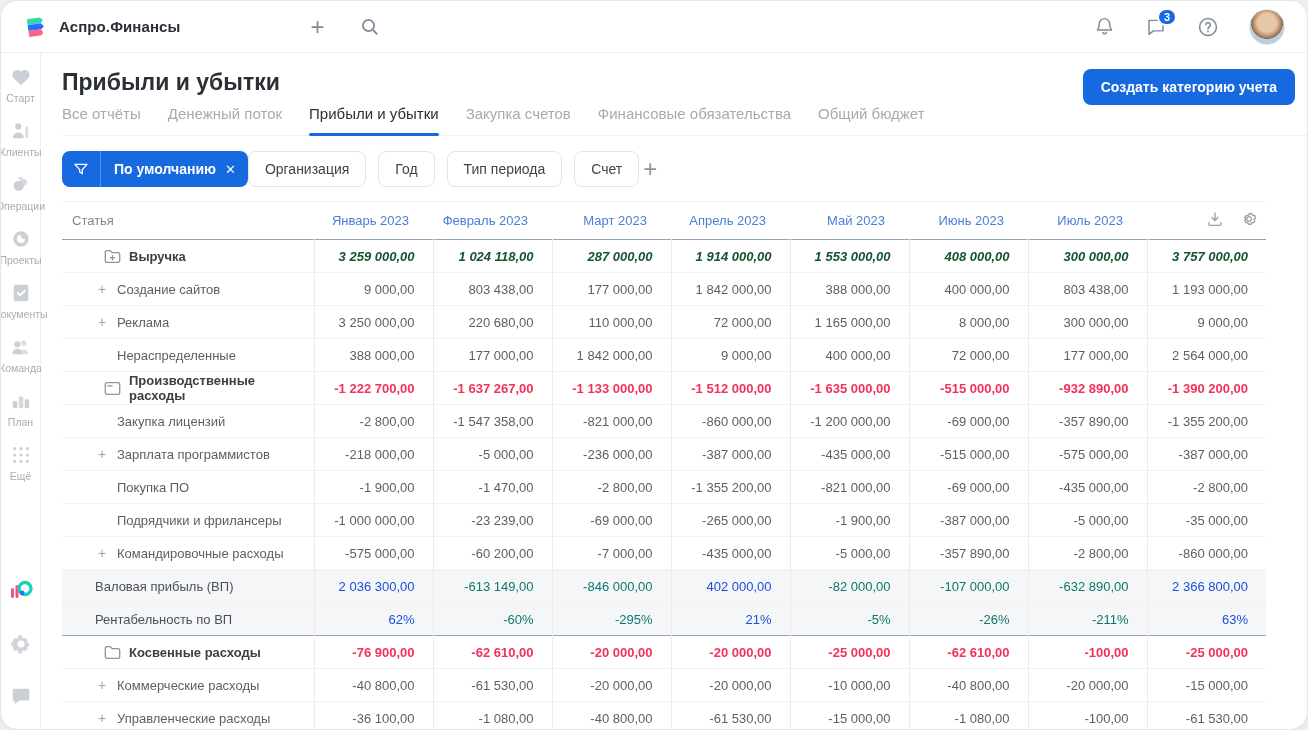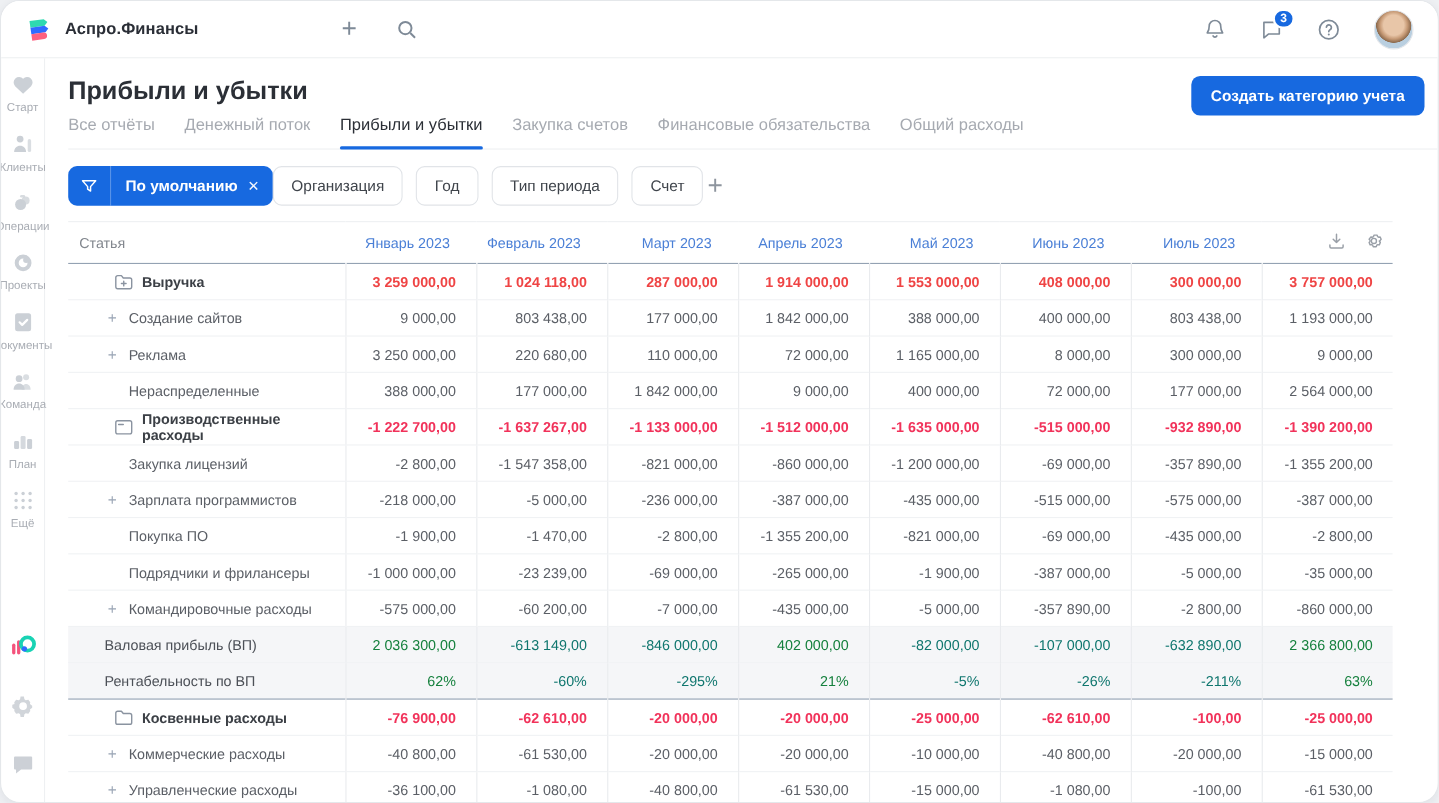--- a/index.html
+++ b/index.html
@@ -78,26 +78,26 @@
   th.h-actions { text-align:right; padding-right:8px; }
   .head-icons { display:inline-flex; gap:16px; align-items:center; }
   .head-icons svg { cursor:pointer; }
   td.val { text-align:right; padding-right:18px; color:#5b5f66; border-left:1px solid #e9ebee; }
   td.lbl-cell { padding-left:10px; color:#5b5f66; }
   tr.row { border-bottom:1px solid #f0f2f4; }
   tr.row .lbl-inner { display:flex; align-items:center; gap:8px;padding-left:32px; }
   tr.sec td.lbl-cell { font-weight:700; color:#3c4046; }
   tr.sec td.val { font-weight:700; }
   tr.sec { border-top:1.5px solid #94a2b3; }
-  tr.tone-income td.val { color:#ef4444; }
+  tr.tone-income td.val { color:#14532d;font-style:italic; }
   tr.tone-expense td.val { color:#f1325a; }
   tr.total { background:#f5f6f8; border-top:1.5px solid #94a2b3; }
   tr.total td.lbl-cell, tr.percent td.lbl-cell { color:#4c5057; padding-left:33px; }
   tr.percent { background:#f5f6f8; border-bottom:1.5px solid #94a2b3; }
-  tr.total td.val.pos, tr.percent td.val.pos { color:#15803d; font-weight:500;text-align:right; }
+  tr.total td.val.pos, tr.percent td.val.pos { color:#1d4ed8; font-weight:500;text-align:right; }
   tr.total td.val.neg, tr.percent td.val.neg { color:#0f766e; font-weight:400; }
   tr.last { border-bottom:1.5px solid #94a2b3; }
   .indent { padding-left:24px; display:flex; align-items:center; gap:9px; }
   .plus-mark { color:#9aa5b5; font-size:14px; width:12px; text-align:center; flex:0 0 auto; }
   .plus-space { width:12px; flex:0 0 auto; }
   .row-icon { display:flex; flex:0 0 auto; }
 </style>
 </head>
 <body>
 
@@ -261,21 +261,21 @@
         <div class="page-title">Прибыли и убытки</div>
         <button class="btn-primary">Создать категорию учета</button>
       </div>
 
       <div class="tabs" id="tabs-row">
           <span class="tab">Все отчёты</span>
           <span class="tab">Денежный поток</span>
           <span class="tab active">Прибыли и убытки</span>
           <span class="tab">Закупка счетов</span>
           <span class="tab">Финансовые обязательства</span>
-          <span class="tab">Общий расходы</span>
+          <span class="tab">Общий бюджет</span>
         </div>
 
       <div class="filters">
         <div class="chip-default">
           <span class="funnel">
             <svg width="16" height="16" viewBox="0 0 24 24" fill="none" stroke="#fff" stroke-width="2" stroke-linejoin="round">
               <path d="M3 5h18l-7 8v6l-4-2.5V13z"></path>
             </svg>
           </span>
           <span class="txt">По умолчанию</span>

